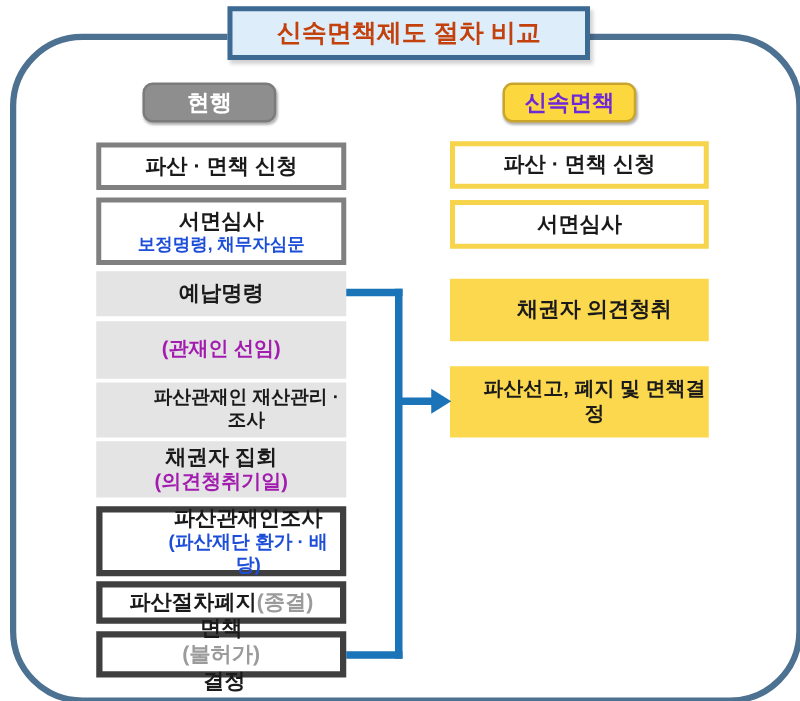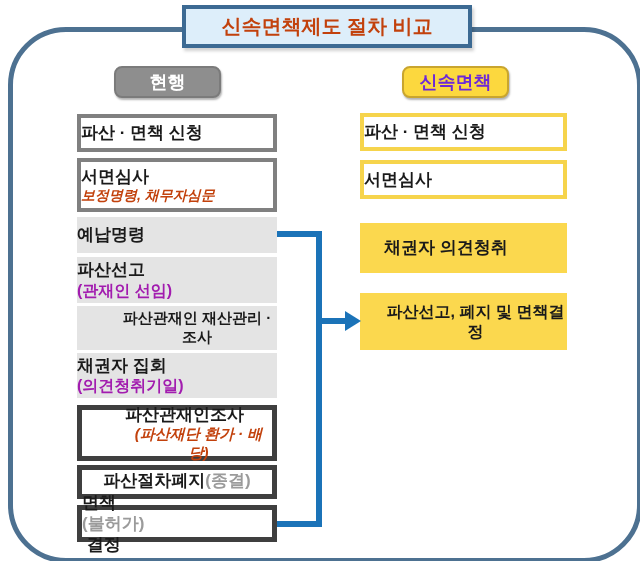--- a/index.html
+++ b/index.html
@@ -21,31 +21,31 @@
   .badge{
     position:absolute;width:107px;height:32px;border-radius:8px;
     display:flex;align-items:center;justify-content:center;
     font-size:18px;font-weight:bold;box-sizing:border-box;
     box-shadow:1px 2px 2px rgba(0,0,0,0.3);
   }
   .badge-gray{left:114px;top:66px;background:#8e8e8e;border:2px solid #7b7b7b;color:#ffffff;}
   .badge-yellow{left:402px;top:66px;background:#fcd83e;border:2px solid #c9a52e;color:#6d28d9;}
   .box{
     position:absolute;box-sizing:border-box;
-    display:flex;flex-direction:column;align-items:flex-start;justify-content:center;
+    display:flex;flex-direction:column;align-items:center;justify-content:center;
     text-align:center;font-weight:bold;color:#1a1a1a;font-size:17px;line-height:1.25;
   }
   .lcol{left:77px;width:200px;}
   .rcol{left:360px;width:207px;}
   .outlined-gray{background:#ffffff;border:4px solid #808080;}
   .outlined-dark{background:#ffffff;border:5px solid #3f3f3f;}
   .filled-gray{background:#e4e4e4;}
   .outlined-yellow{background:#ffffff;border:4px solid #f6d44c;}
   .filled-yellow{background:#fbd84e;padding-left:24px;}
-  .sub-gray{color:#c2410c;font-size:14px;font-weight:bold;font-style:italic;}
+  .sub-gray{color:#1d4ed8;font-size:14px;font-weight:bold;}
   .sub-dark{color:#a21caf;font-size:16px;font-weight:bold;}
   .inline-gray{color:#9b9b9b;}
   .small-text{font-size:15px;}
   .seg{position:absolute;background:#1b73b8;}
   .arrow-head{
     position:absolute;width:0;height:0;
     border-left:16px solid #1b73b8;
     border-top:10px solid transparent;
     border-bottom:10px solid transparent;
   }
@@ -75,21 +75,20 @@
   <div class="box lcol outlined-gray" style="top:158px;height:54px;">
     <span>서면심사</span>
     <span class="sub-gray">보정명령, 채무자심문</span>
   </div>
 
   <div class="box lcol filled-gray" style="top:217px;height:36px;">
     <span>예납명령</span>
   </div>
 
   <div class="box lcol filled-gray" style="top:257px;height:46px;">
-    <span>파산선고</span>
     <span class="sub-dark">(관재인 선임)</span>
   </div>
 
   <div class="box lcol filled-gray small-text" style="top:306px;height:44px;padding-left:40px;">
     <span>파산관재인 재산관리 · 조사</span>
   </div>
 
   <div class="box lcol filled-gray" style="top:353px;height:45px;">
     <span>채권자 집회</span>
     <span class="sub-dark">(의견청취기일)</span>

